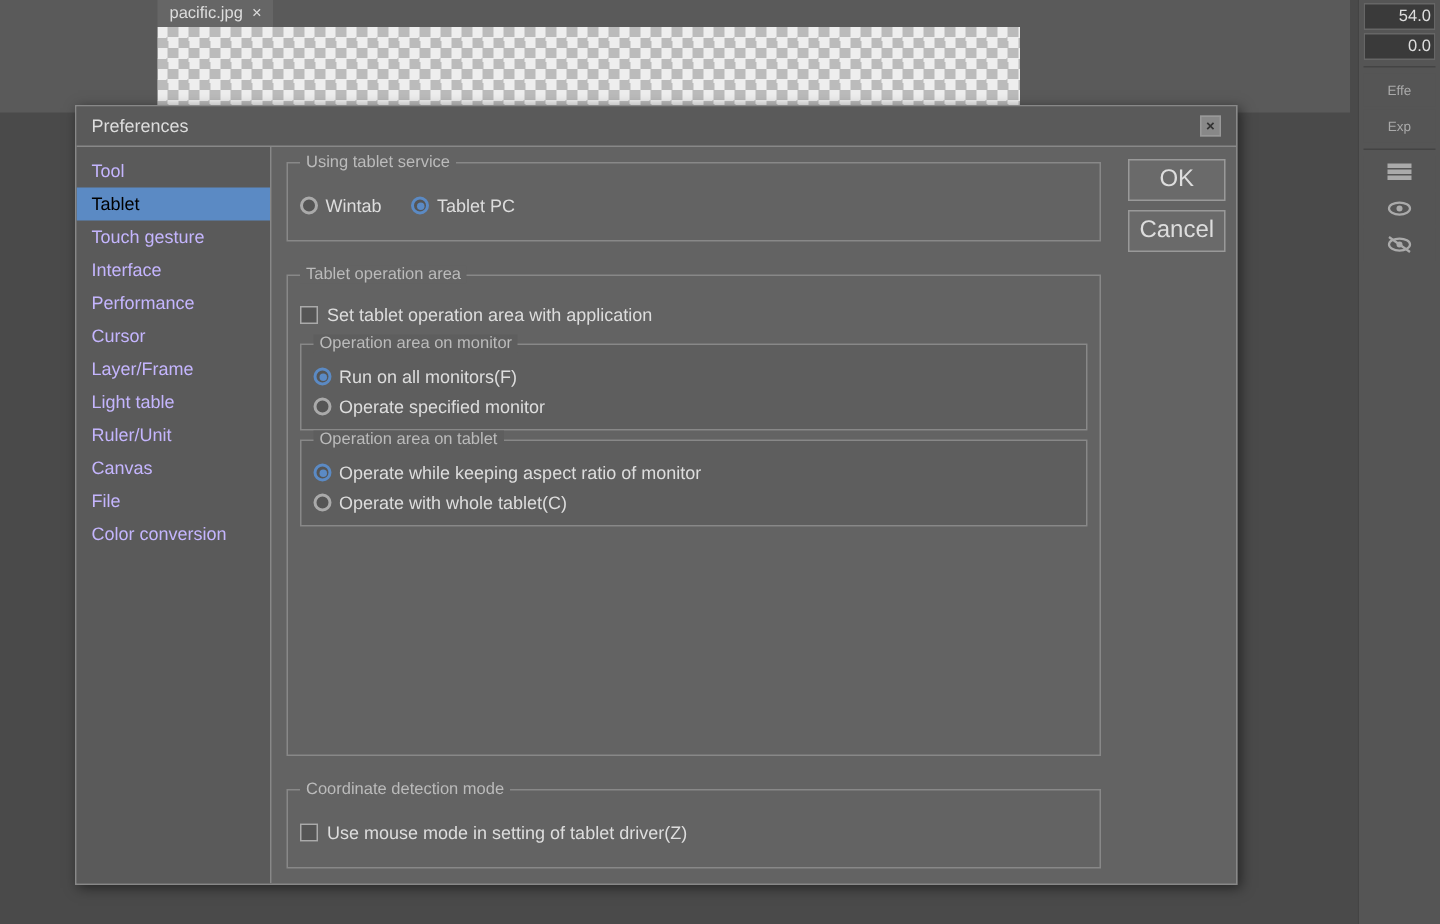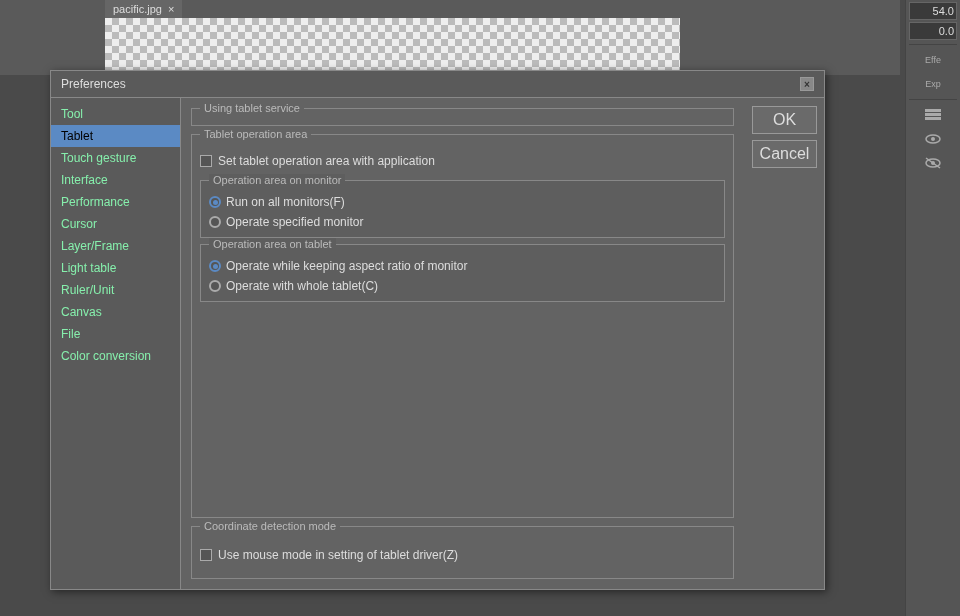--- a/index.html
+++ b/index.html
@@ -114,21 +114,21 @@
       width: 130px;
       background: #5a5a5a;
       padding: 5px 0;
       flex-shrink: 0;
       border-right: 1px solid #888;
     }
 
     .sidebar-item {
       padding: 4px 10px;
       cursor: pointer;
-      color: #86efac;
+      color: #c4b5fd;
       font-size: 12px;
     }
 
     .sidebar-item.active {
       background: #5b8ac4;
       color: #000000;
     }
 
     
     .section {
@@ -223,21 +223,21 @@
       flex: 1;
       overflow: hidden;
     }
 
     .dialog-main {
       flex: 1;
       padding: 10px;
       overflow-y: auto;
       display: flex;
       flex-direction: column;
-      gap: 8px;
+      gap: 22px;
     }
 
     .dialog-action-col {
       width: 80px;
       padding: 8px;
       display: flex;
       flex-direction: column;
       gap: 6px;
       border-left: none;
     }
@@ -369,20 +369,30 @@
           <div class="sidebar-item">File</div>
           <div class="sidebar-item">Color conversion</div>
         </div>
 
       <div class="dialog-right">
 
         <div class="dialog-main">
 
           <div class="section">
             <span class="section-legend">Using tablet service</span>
+            <div class="section-content tablet-service-options">
+              <label class="radio-option">
+                <div class="radio-input"></div>
+                <span>Wintab</span>
+              </label>
+              <label class="radio-option">
+                <div class="radio-input checked"></div>
+                <span>Tablet PC</span>
+              </label>
+            </div>
           </div>
 
           <div class="section" style="flex:1;">
             <span class="section-legend">Tablet operation area</span>
             <div class="section-content">
               <label class="checkbox-option" style="padding: 6px 0;">
                 <div class="checkbox-input"></div>
                 <span>Set tablet operation area with application</span>
               </label>
 

